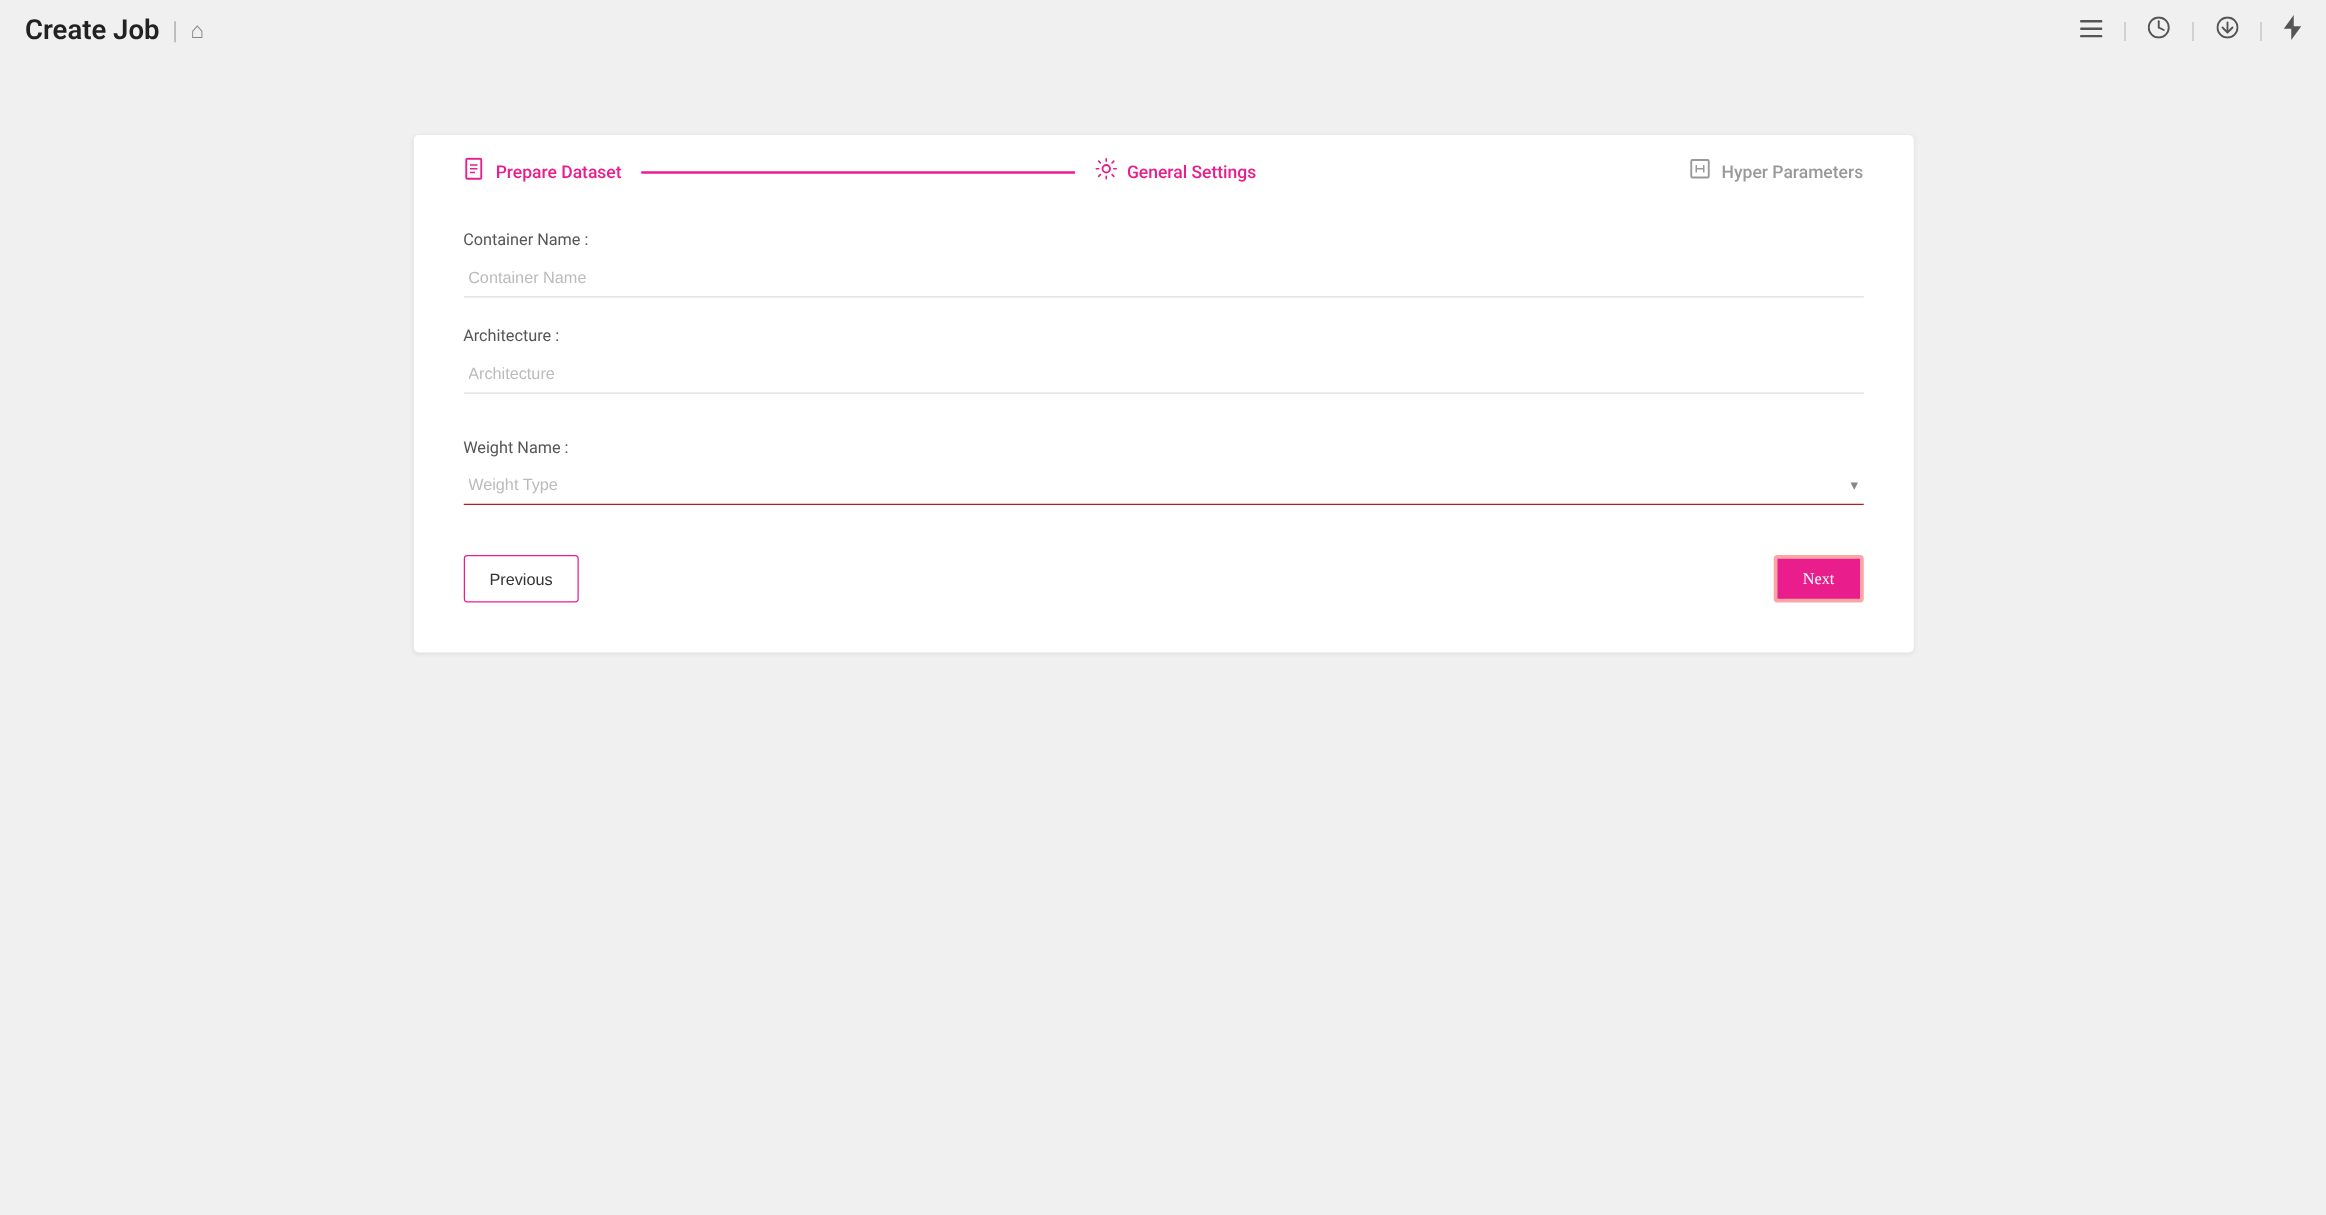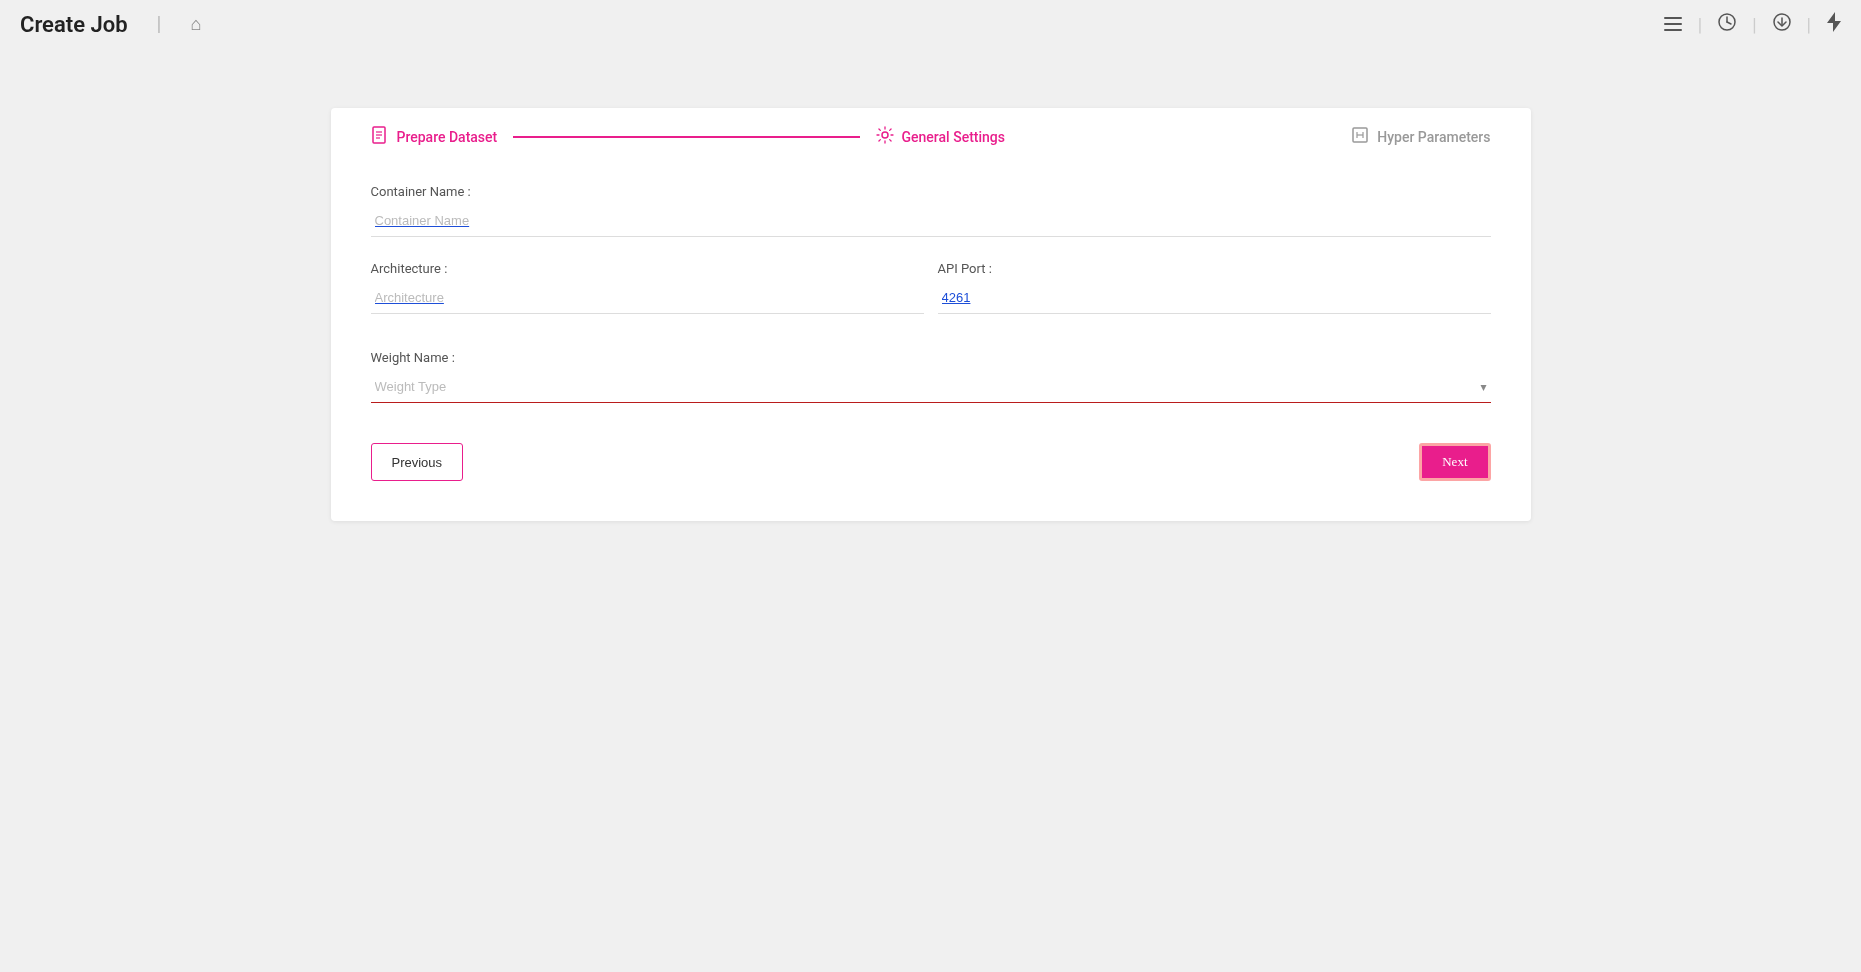--- a/index.html
+++ b/index.html
@@ -22,21 +22,21 @@
       align-items: center;
       justify-content: space-between;
       padding: 8px 20px;
       background: #f0f0f0;
       height: 48px;
     }
 
     .header-left {
       display: flex;
       align-items: center;
-      gap: 25px;
+      gap: 6px;
     }
 
     .header-title {
       font-size: 22px;
       font-weight: 600;
       color: #222;
     }
 
     .header-divider {
       color: #bbb;
@@ -142,24 +142,23 @@
       margin-bottom: 6px;
       display: block;
     }
 
     .form-input {
       width: 100%;
       border: none;
       border-bottom: 1px solid #ddd;
       padding: 8px 4px;
       font-size: 13px;
-      color: #1d4ed8;
+      color: #0f172a;
       background: transparent;
       outline: none;
-      text-decoration: underline;
     }
 
     .form-input::placeholder {
       color: #bbb;
     }
 
     .form-row {
       display: flex;
       gap: 14px;
       margin-bottom: 36px;
@@ -314,24 +313,20 @@
     <div class="form-group">
       <label class="form-label">Container Name :</label>
       <input class="form-input" type="text" placeholder="Container Name" style="">
     </div>
 
     <div class="form-row">
       <div class="form-col">
         <label class="form-label">Architecture :</label>
         <input class="form-input" type="text" placeholder="Architecture" style="">
       </div>
-      <div class="form-col">
-        <label class="form-label">API Port :</label>
-        <input class="form-input" type="text" value="4261" style="">
-      </div>
     </div>
 
     <div class="form-group">
       <label class="form-label">Weight Name :</label>
       <div class="form-select-wrapper">
         <select class="form-select">
           <option value="">Weight Type</option>
         </select>
         <span class="select-arrow">▾</span>
       </div>

